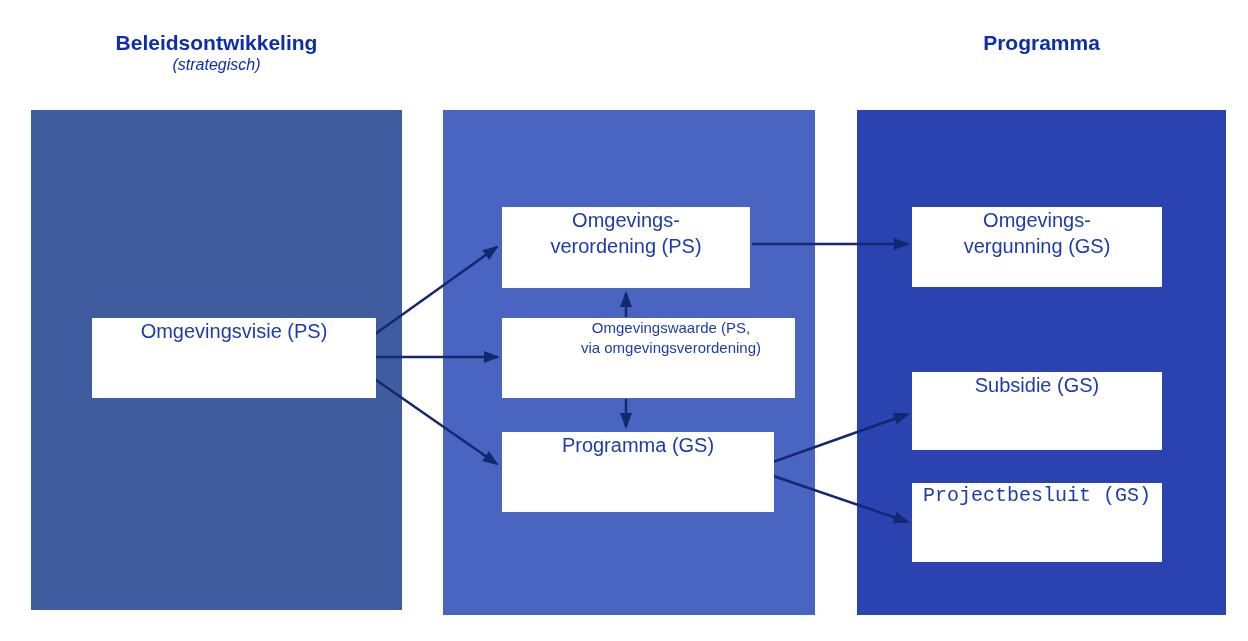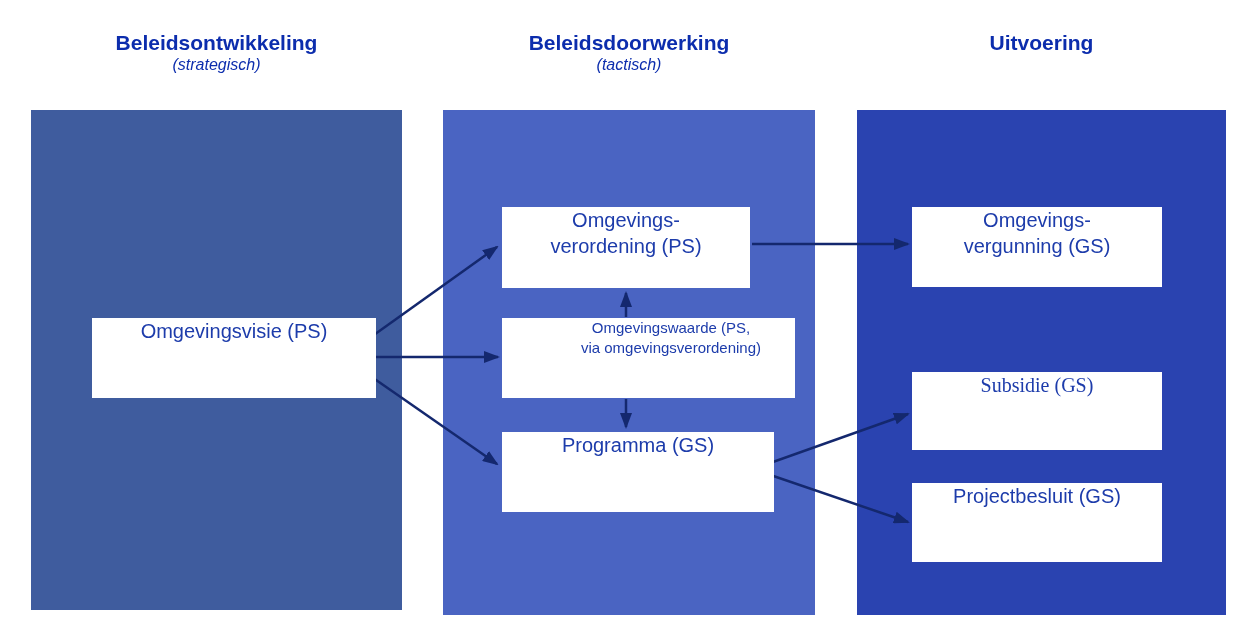--- a/index.html
+++ b/index.html
@@ -40,45 +40,41 @@
     text-align:center;
     font-size:20px;line-height:1.3;
     white-space:pre-line;
   }
   .node-small{font-size:15px;line-height:1.35;padding-left:45px;}
   #n-omgevingsvisie{left:92px;top:318px;width:284px;height:80px;}
   #n-omgevingsverordening{left:502px;top:207px;width:248px;height:81px;}
   #n-omgevingswaarde{left:502px;top:318px;width:248px;height:80px;}
   #n-programma{left:502px;top:432px;width:272px;height:80px;}
   #n-omgevingsvergunning{left:912px;top:207px;width:250px;height:80px;}
-  #n-subsidie{left:912px;top:372px;width:250px;height:78px;font-family:Liberation Serif, serif;}
-  #n-projectbesluit{left:912px;top:483px;width:250px;height:79px;}
+  #n-subsidie{left:912px;top:372px;width:250px;height:78px;}
+  #n-projectbesluit{left:912px;top:483px;width:250px;height:79px;font-family:Liberation Mono, monospace;}
   svg.arrows{position:absolute;left:0;top:0;width:1248px;height:641px;pointer-events:none;}
   svg.arrows line{stroke:var(--arrow);stroke-width:2.5;}
   svg.arrows marker path{fill:var(--arrow);}
 </style>
 </head>
 <body>
 
 <div class="canvas">
 
   <div class="panel panel-left"></div>
   <div class="panel panel-middle"></div>
   <div class="panel panel-right"></div>
 
   <div class="col-header ch-1">
     <div class="title">Beleidsontwikkeling</div>
     <div class="subtitle">(strategisch)</div>
   </div>
-  <div class="col-header ch-2">
-    <div class="title">Beleidsdoorwerking</div>
-    <div class="subtitle">(tactisch)</div>
-  </div>
   <div class="col-header ch-3">
-    <div class="title">Uitvoering</div>
+    <div class="title">Programma</div>
     <div class="subtitle"></div>
   </div>
 
   <svg class="arrows" viewBox="0 0 1248 641" xmlns="http://www.w3.org/2000/svg">
     <defs>
       <marker id="ah" markerUnits="userSpaceOnUse" markerWidth="16" markerHeight="12" refX="14" refY="6" orient="auto">
         <path d="M0,0 L16,6 L0,12 Z"></path>
       </marker>
     </defs>
 

